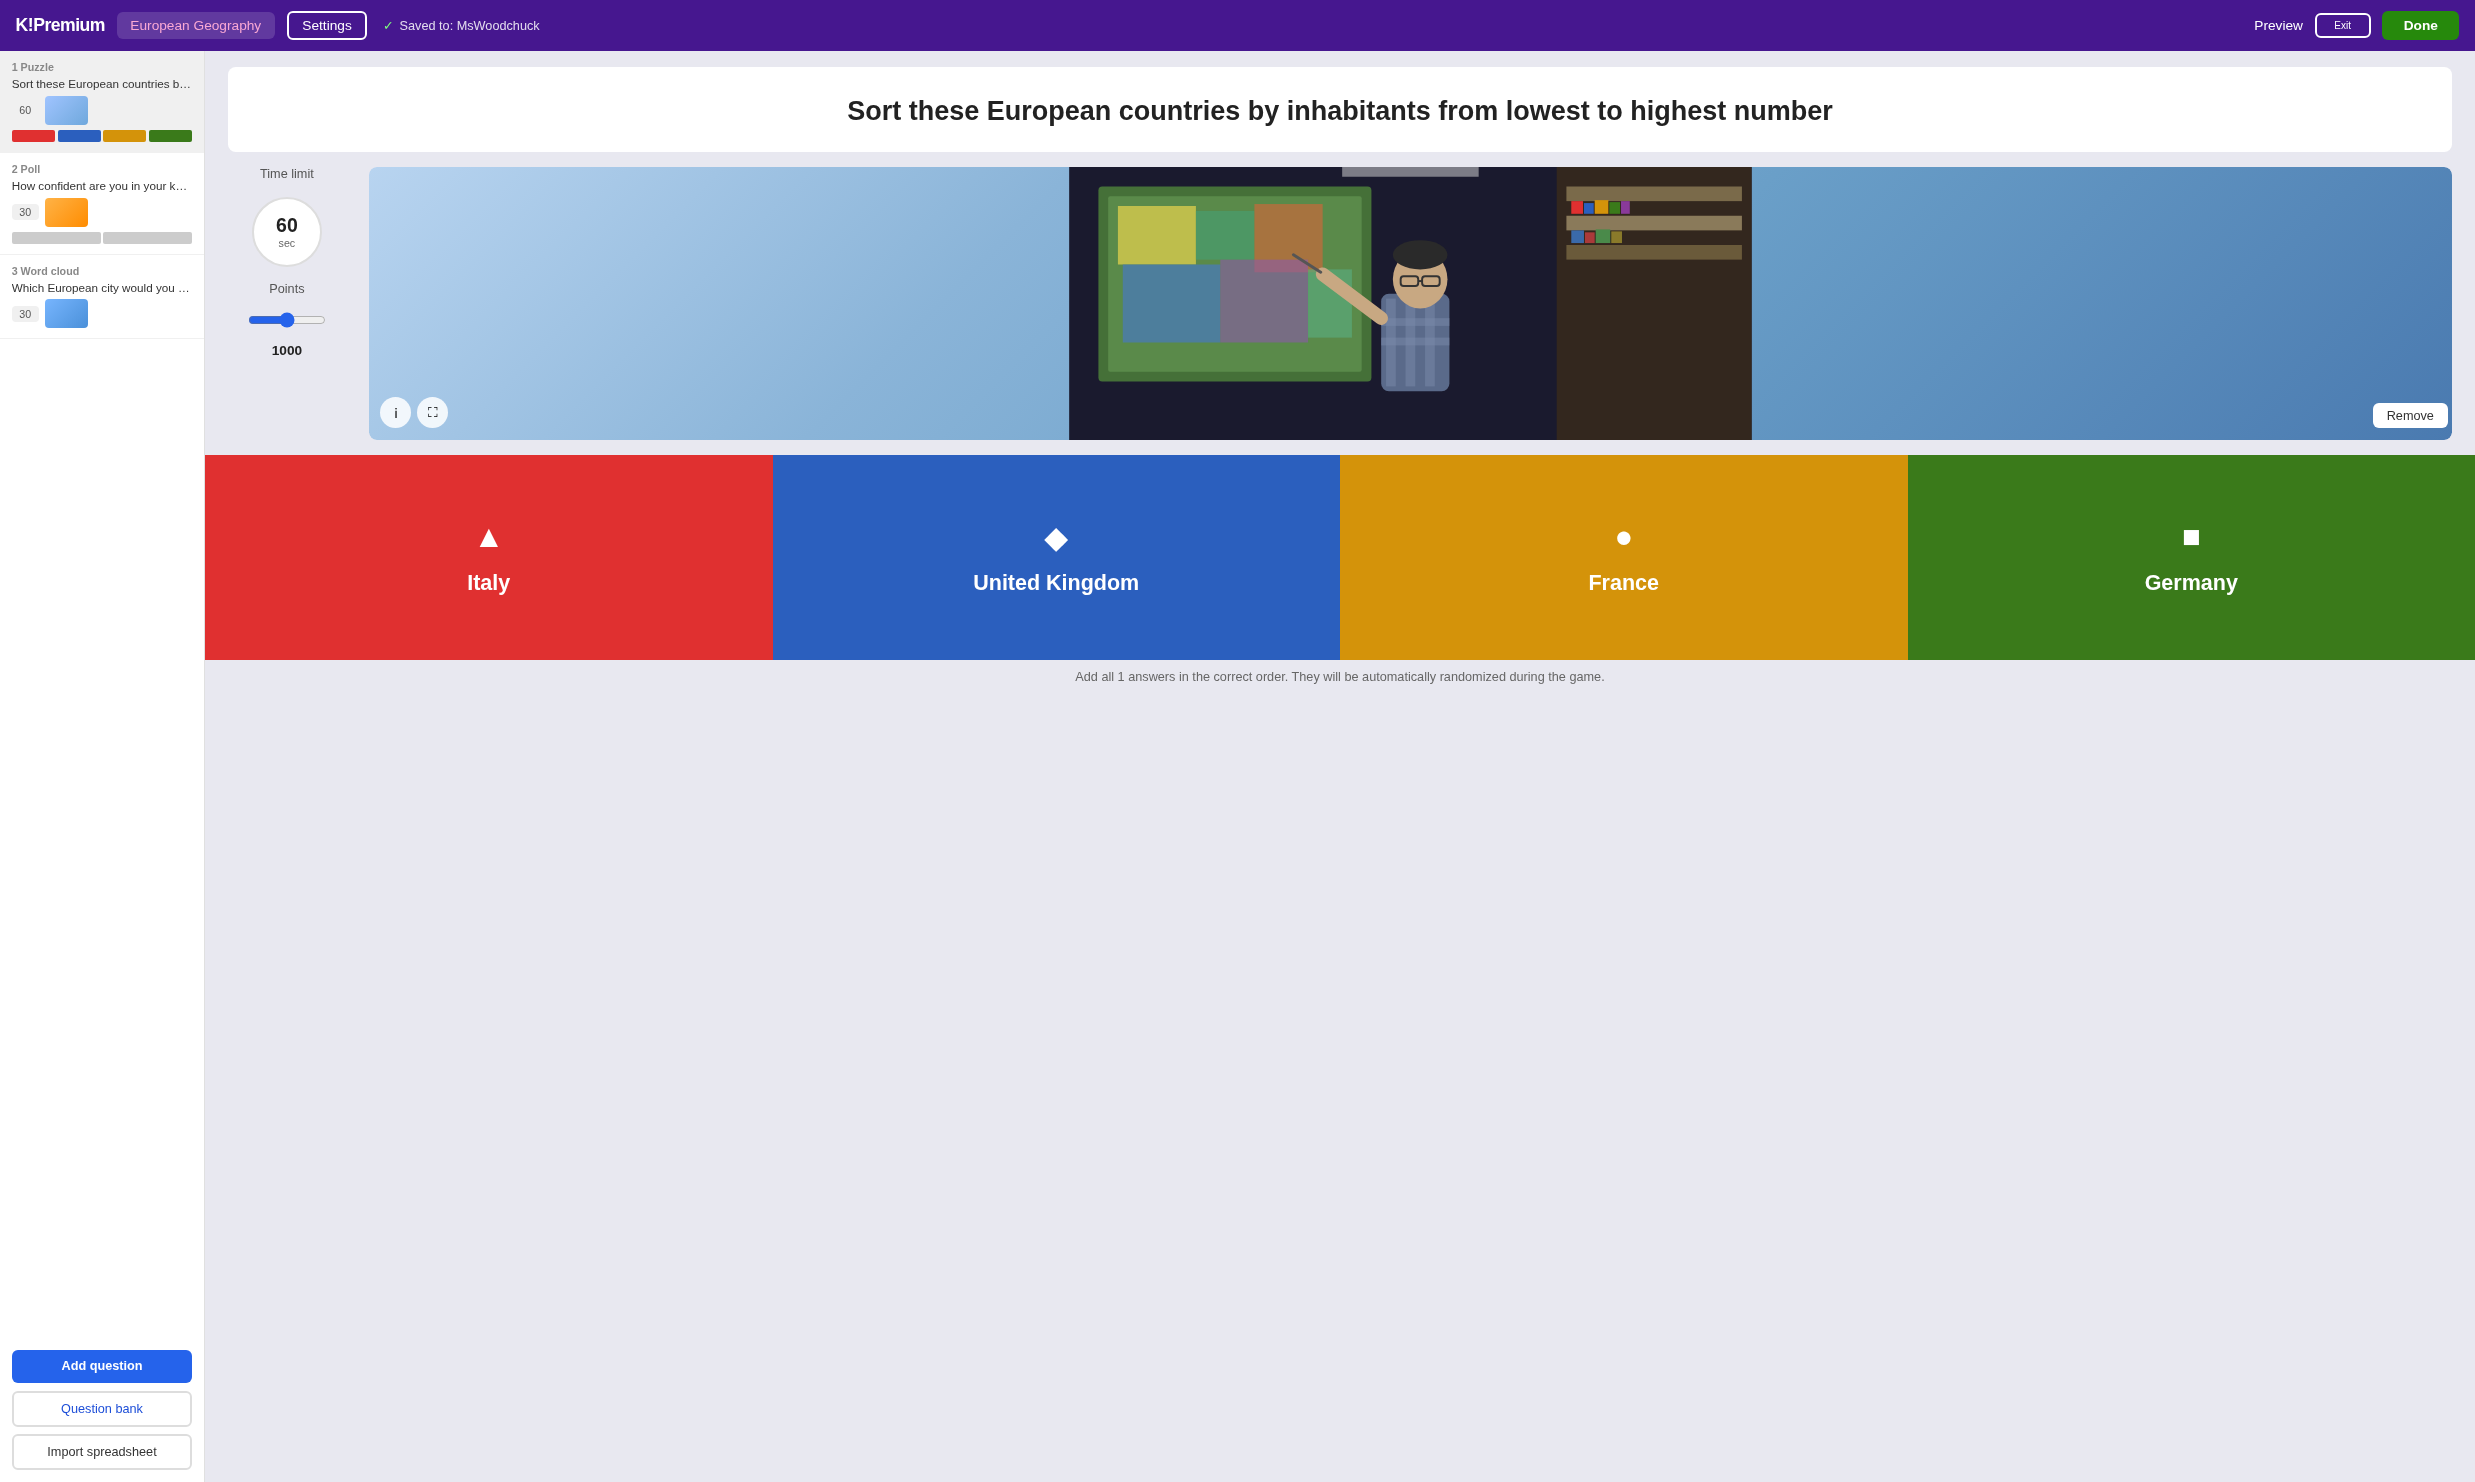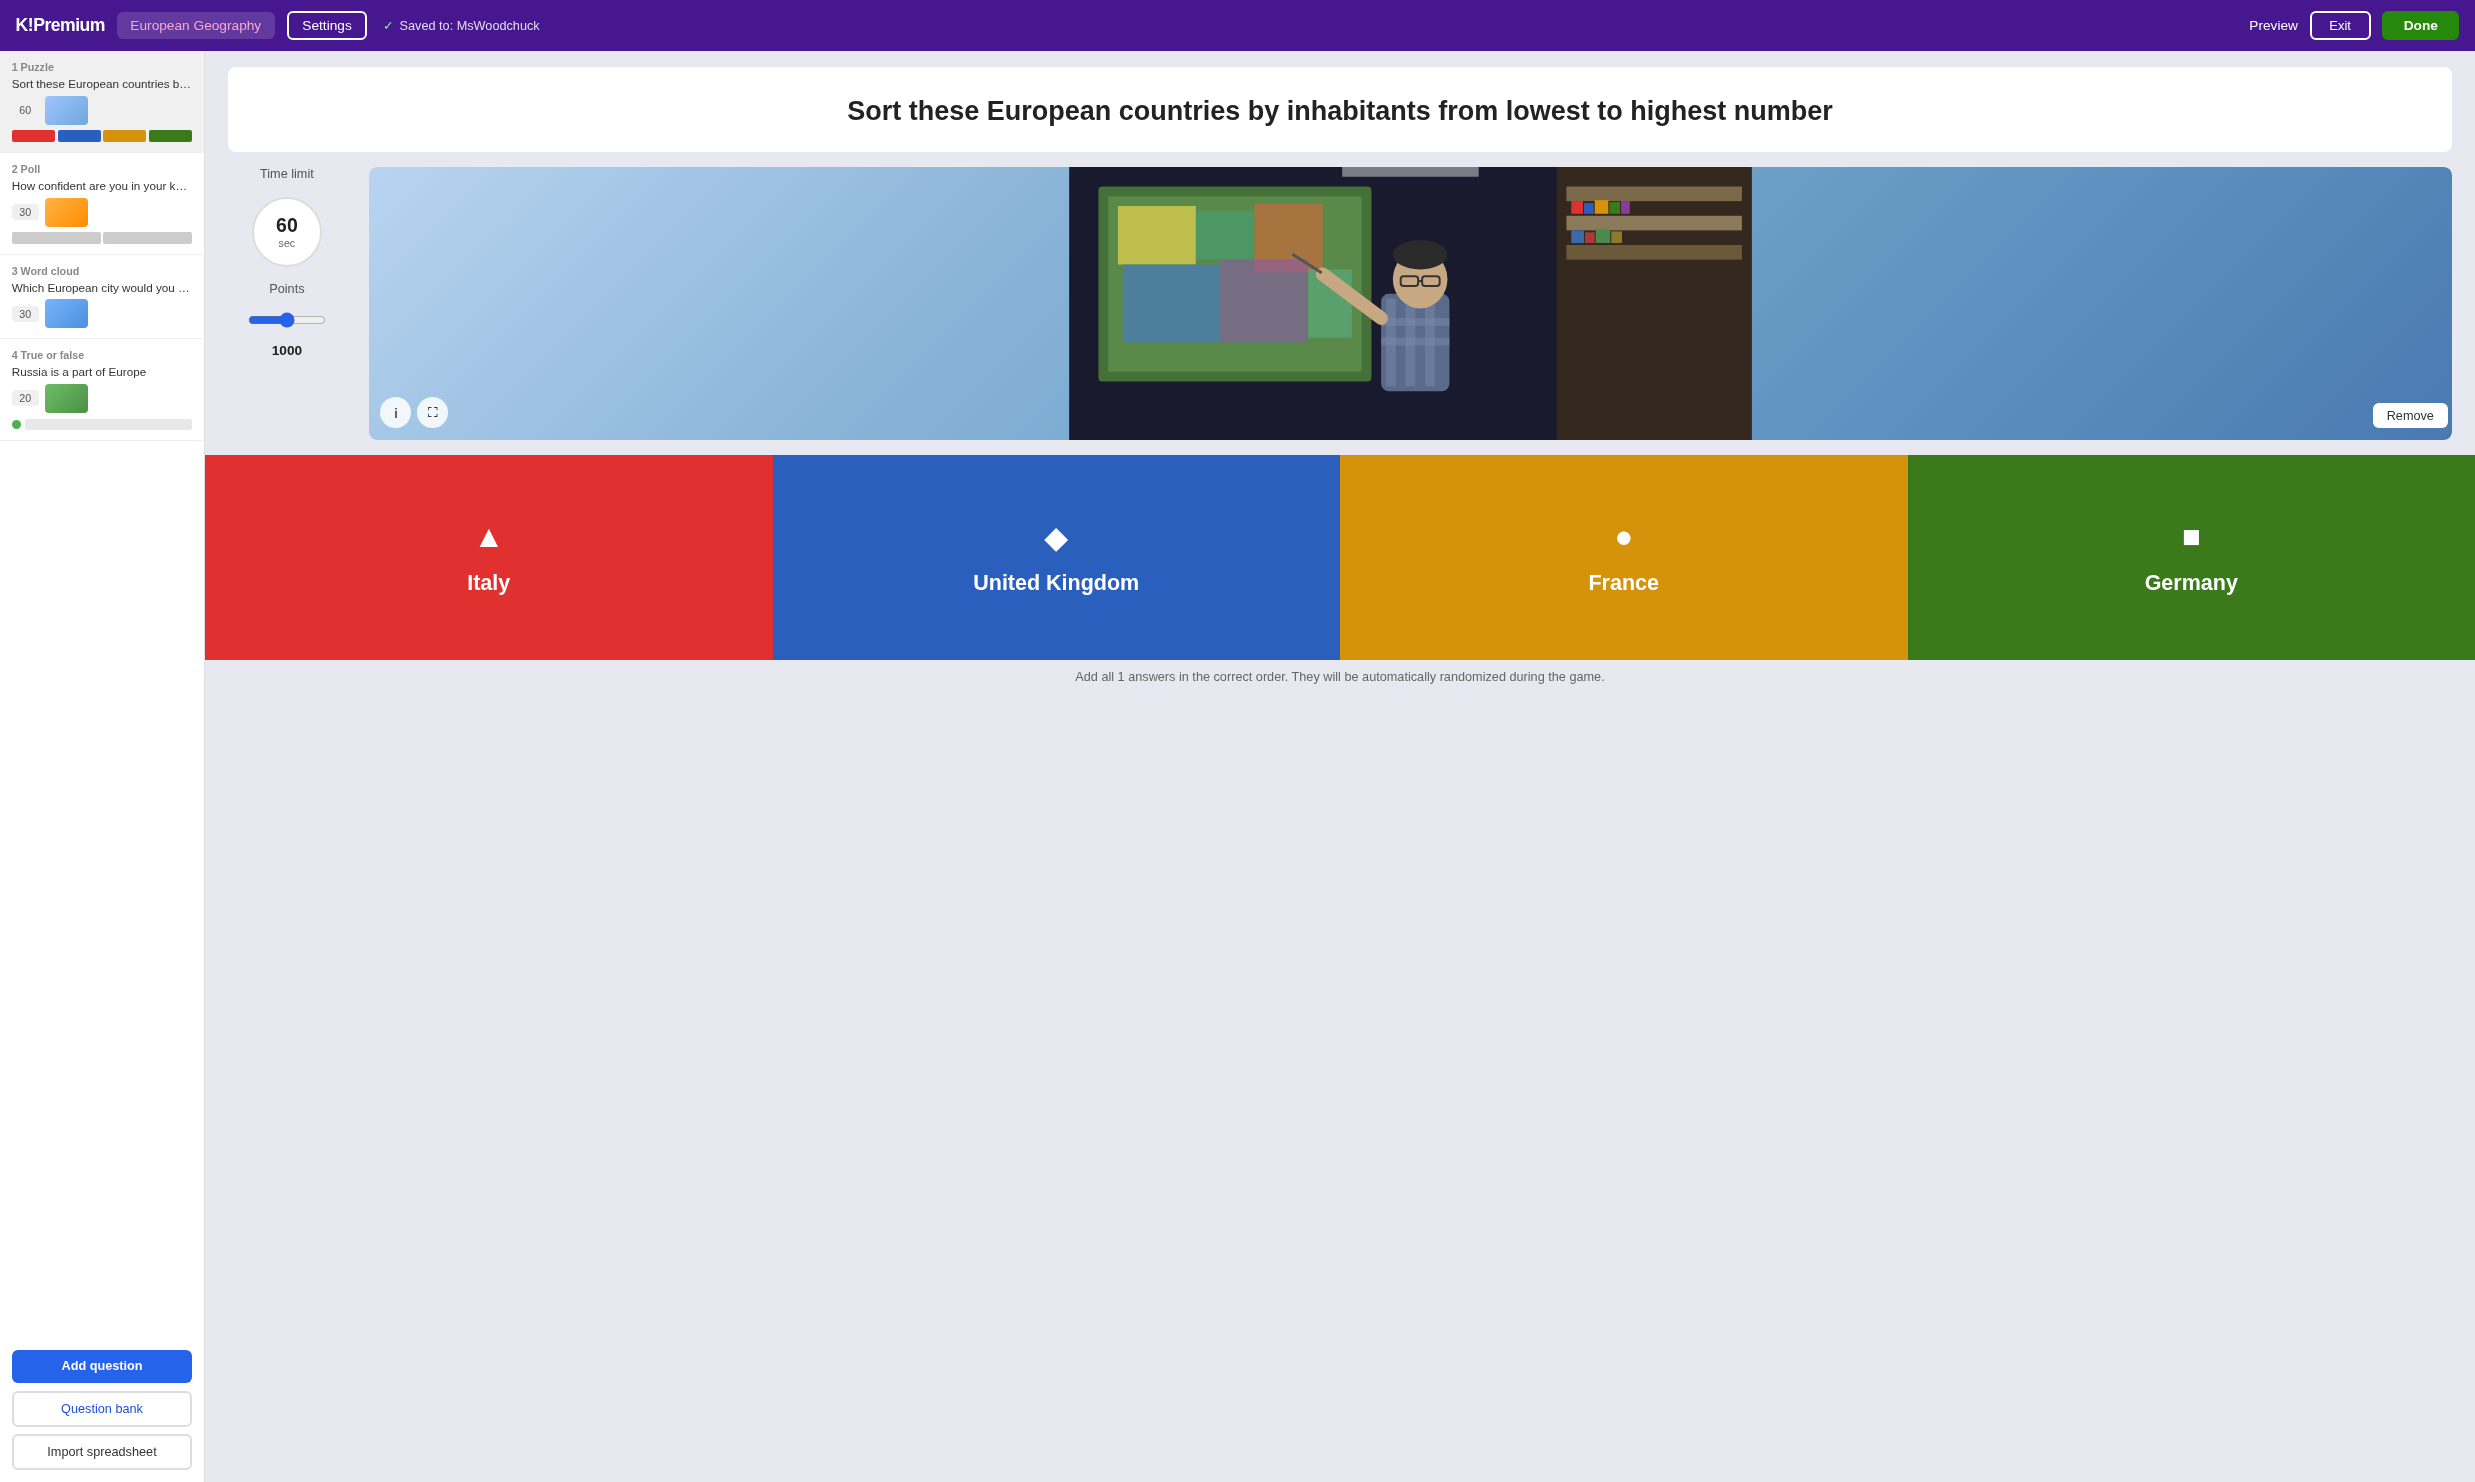--- a/index.html
+++ b/index.html
@@ -18,21 +18,21 @@
     .settings-btn {
       background: #46178f; border: 2px solid white; border-radius: 5.9px;
       padding: 4.9px 13.7px; color: white; font-size: 13.7px; cursor: pointer; font-weight: 500;
     }
     .saved-badge { display: flex; align-items: center; gap: 5.9px; font-size: 12.7px; color: rgba(255,255,255,0.85); margin-left: 3.9px; }
     .saved-badge .check { color: #7fff7f; }
     .header-right { margin-left: auto; display: flex; align-items: center; gap: 11.7px; }
     .preview-btn { color: white; background: none; border: none; font-size: 13.7px; cursor: pointer; font-weight: 500; }
     .exit-btn {
       background: none; border: 2px solid white; border-radius: 5.9px;
-      padding: 4.9px 17.6px; color: white; font-size: 13px; cursor: pointer; font-weight: 500;
+      padding: 4.9px 17.6px; color: white; font-size: 10px; cursor: pointer; font-weight: 500;
     }
     .done-btn {
       background: #26890c; border: none; border-radius: 5.9px;
       padding: 6.8px 21.5px; color: white; font-size: 13.7px; cursor: pointer; font-weight: 600;
     }
 
     
     .layout { display: flex; margin-top: 51px; height: calc(100vh - 51px); }
 
     
@@ -220,37 +220,20 @@
       </div>
       <div class="sidebar-item-title">Which European city would you m...</div>
       <div class="sidebar-item-preview">
         <div class="sidebar-number-badge">30</div>
         <div class="sidebar-thumb">
           <div class="sidebar-thumb-placeholder3"></div>
         </div>
       </div>
     </div>
 
-    <div class="sidebar-item">
-      <div class="sidebar-item-label">
-        <span>4 </span>
-        <span>True or false</span>
-      </div>
-      <div class="sidebar-item-title">Russia is a part of Europe</div>
-      <div class="sidebar-item-preview">
-        <div class="sidebar-number-badge">20</div>
-        <div class="sidebar-thumb">
-          <div class="sidebar-thumb-placeholder4"></div>
-        </div>
-      </div>
-      <div class="sidebar-tf-preview">
-        <div class="tf-dot"></div>
-        <div class="sidebar-answer-box" style="flex:1;background:#e8e8e8"></div>
-      </div>
-    </div>
 
     <div class="sidebar-footer">
       <button class="add-question-btn">Add question</button>
       <button class="question-bank-btn">Question bank</button>
       <button class="import-btn">Import spreadsheet</button>
     </div>
   </aside>
 
   <main class="main">
 

